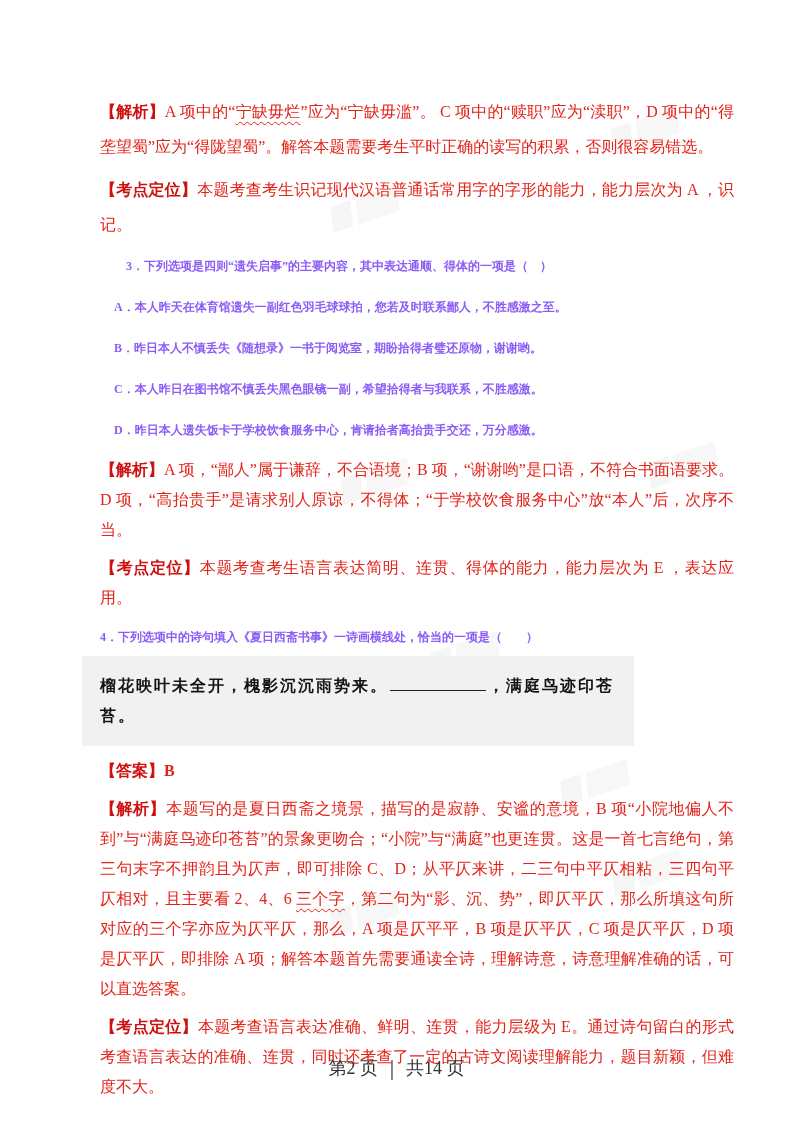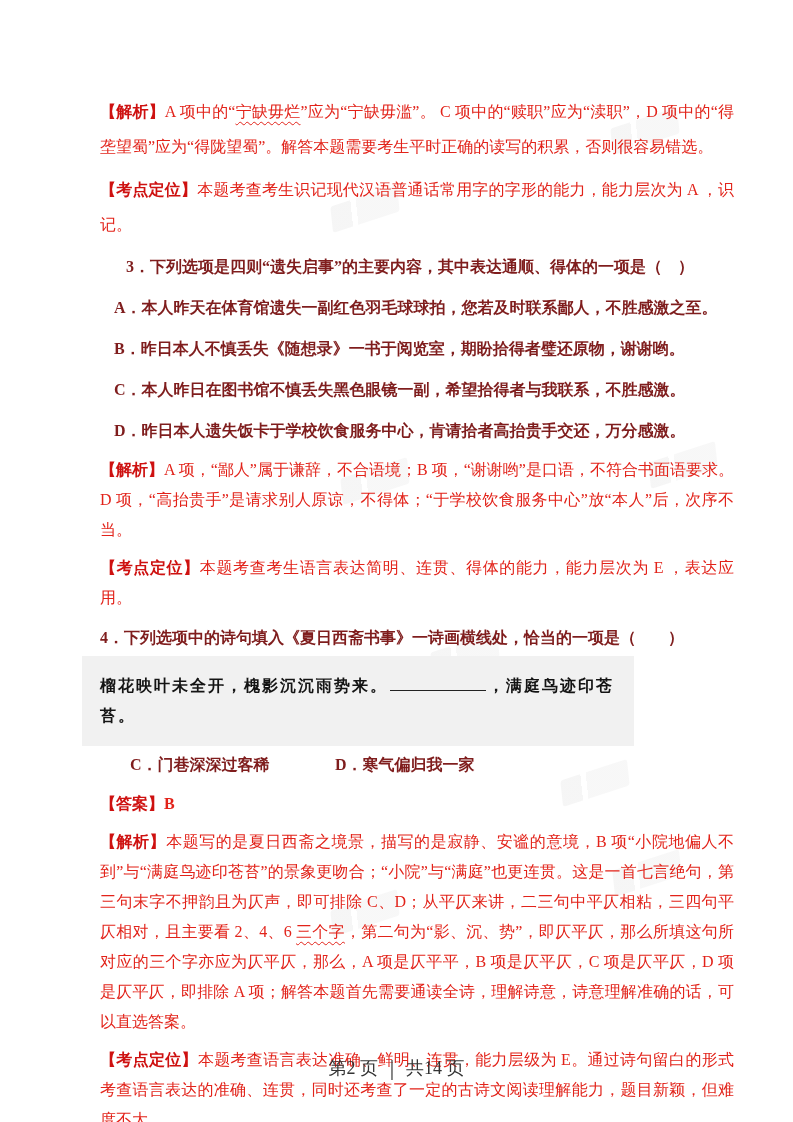--- a/index.html
+++ b/index.html
@@ -15,21 +15,21 @@
   .red .lbl{font-weight:bold;color:#ce1110;}
   .red .ans{font-weight:bold;}
   .wavy{
     text-decoration-line:underline;
     text-decoration-style:wavy;
     text-decoration-color:#e2231a;
     text-decoration-thickness:1px;
     text-underline-offset:4px;
   }
   .prev{line-height:35px;}
-  .black{color:#7f1d1d;font-size:16px;line-height:33px;font-weight:600;text-align:justify;}
+  .black{color:#8b5cf6;font-size:12px;line-height:33px;font-weight:600;text-align:justify;}
   .opt3{padding-left:14px;}
   .q3stem{padding-left:26px;}
   .poem-band{
     background:#f1f1f1;
     padding:7px 6px 7px 10px;
     margin:2px 0 2px -10px;
     width:552px;
     box-sizing:border-box;
   }
   .poem{color:#141414;font-size:16px;line-height:30px;font-weight:600;letter-spacing:2px;}
@@ -98,24 +98,20 @@
     <p class="black mb2">4．下列选项中的诗句填入《夏日西斋书事》一诗画横线处，恰当的一项是（　　）</p>
 
     <div class="poem-band">
       <p class="poem">
         <span>榴花映叶未全开，槐影沉沉雨势来。</span><span class="blank-line"></span><span>，满庭鸟迹印苍苔。</span>
       </p>
     </div>
 
     <div class="optrow black">
     </div>
-    <div class="optrow black mb4">
-      <span class="o">C．门巷深深过客稀</span>
-      <span class="o">D．寒气偏归我一家</span>
-    </div>
 
     <p class="red">
       <span class="lbl">【答案】</span><span class="ans">B</span>
     </p>
     <p class="red">
       <span class="lbl">【解析】</span><span>本题写的是夏日西斋之境景，描写的是寂静、安谧的意境，B 项“小院地偏人不到”与“满庭鸟迹印苍苔”的景象更吻合；“小院”与“满庭”也更连贯。这是一首七言绝句，第三句末字不押韵且为仄声，即可排除 C、D；从平仄来讲，二三句中平仄相粘，三四句平仄相对，且主要看 2、4、6 </span><span class="wavy">三个字</span><span>，第二句为“影、沉、势”，即仄平仄，那么所填这句所对应的三个字亦应为仄平仄，那么，A 项是仄平平，B 项是仄平仄，C 项是仄平仄，D 项是仄平仄，即排除 A 项；解答本题首先需要通读全诗，理解诗意，诗意理解准确的话，可以直选答案。</span>
     </p>
     <p class="red">
       <span class="lbl">【考点定位】</span><span>本题考查语言表达准确、鲜明、连贯，能力层级为 E。通过诗句留白的形式考查语言表达的准确、连贯，同时还考查了一定的古诗文阅读理解能力，题目新颖，但难度不大。</span>
     </p>

